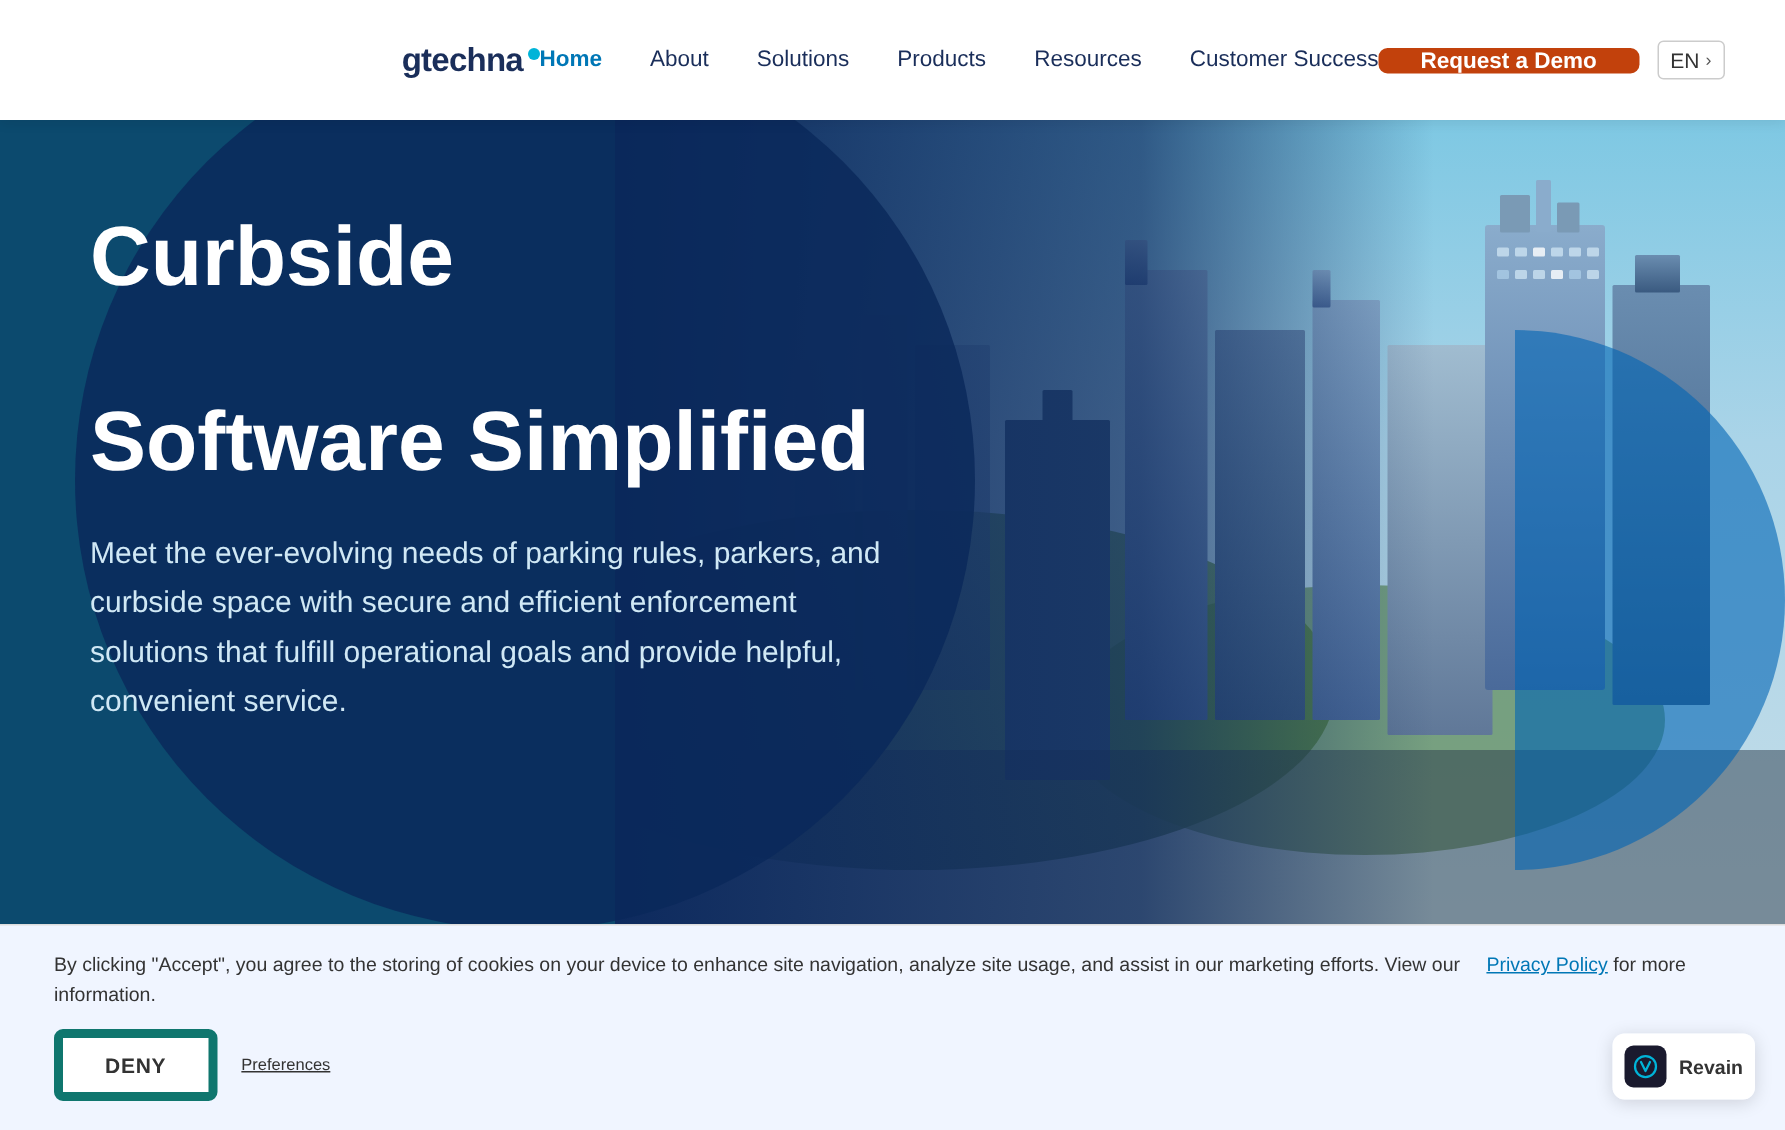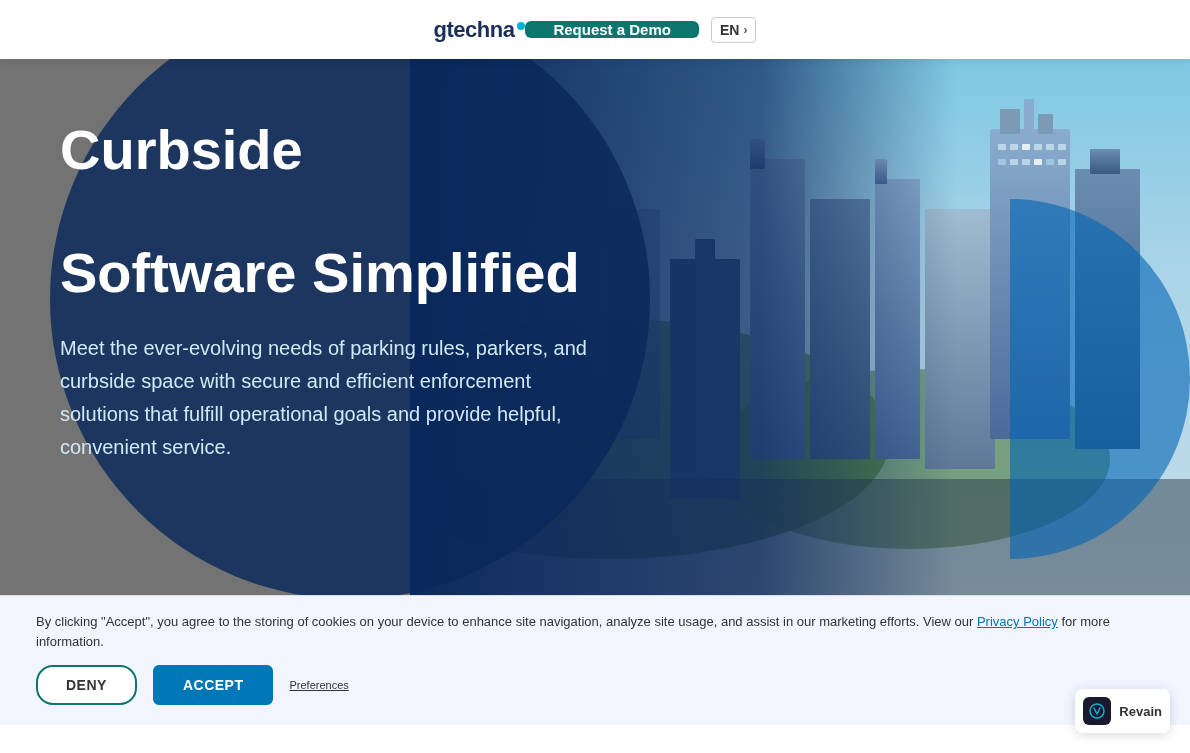--- a/index.html
+++ b/index.html
@@ -2,23 +2,23 @@
 <html><head>
   <meta charset="utf-8">
   <style>
     * { margin: 0; padding: 0; box-sizing: border-box; }
     body { font-family: 'Arial', sans-serif; overflow-x: hidden; width: 1190px; }
 
     
     .navbar {
       display: flex;
       align-items: center;
-      justify-content: center;
+      justify-content: flex-end;
       padding: 0 40px;
-      height: 59px;
+      height: 80px;
       background: #fff;
       box-shadow: 0 2px 8px rgba(0,0,0,0.08);
       position: relative;
       z-index: 10;
     }
     .navbar-logo {
       display: flex;
       align-items: center;
       gap: 2px;
     }
@@ -53,54 +53,54 @@
     .navbar-nav li a.active {
       color: #0077b6;
       font-weight: 600;
     }
     .navbar-right {
       display: flex;
       align-items: center;
       gap: 12px;
     }
     .btn-demo {
-      background: #0f766e;
+      background: #c2410c;
       color: #fff;
       border: none;
       padding: 0 28px;
       border-radius: 6px;
       font-size: 15px;
       font-weight: 600;
       cursor: pointer;
       white-space: nowrap;
     }
     .lang-switcher {
       display: flex;
       align-items: center;
       gap: 4px;
       font-size: 14px;
-      font-weight: 700;
+      font-weight: 400;
       color: #333;
       cursor: pointer;
       border: 1px solid #ccc;
       padding: 4px 8px;
       border-radius: 4px;
     }
     .lang-arrow {
       font-size: 12px;
       color: #555;
     }
 
     
     .hero {
       position: relative;
       width: 1190px;
       height: 536px;
       overflow: hidden;
-      background: #737373;
+      background: #0c4a6e;
     }
 
     
     .hero-city {
       position: absolute;
       right: 0;
       top: 0;
       width: 780px;
       height: 100%;
       background:
@@ -180,34 +180,35 @@
 
     .cookie-text {
       font-size: 13px;
       color: #333;
       line-height: 1.5;
       margin-bottom: 14px;
     }
 
     .cookie-text a {
       color: #0077b6;
+      margin-left: 14px;
     }
 
     .cookie-actions {
       display: flex;
       align-items: center;
       gap: 16px;
     }
 
     .btn-deny {
       background: #fff;
       color: #333;
-      border: 2px solid #0f766e;
+      border: 6px solid #0f766e;
       padding: 10px 28px;
-      border-radius: 17px;
+      border-radius: 6px;
       font-size: 14px;
       font-weight: 700;
       cursor: pointer;
       letter-spacing: 0.5px;
     }
 
     .btn-accept {
       background: #0077b6;
       color: #fff;
       border: 2px solid #0077b6;
@@ -262,20 +263,40 @@
   </style>
 </head>
 <body>
 
 <nav class="navbar">
   <div class="navbar-logo">
     <span class="logo-text">gtechna</span>
       <span class="logo-dot"></span>
   </div>
 
+  <ul class="navbar-nav">
+    <li>
+      <a href="#" class="active">Home</a>
+    </li>
+    <li>
+      <a href="#">About</a>
+    </li>
+    <li>
+      <a href="#">Solutions</a>
+    </li>
+    <li>
+      <a href="#">Products</a>
+    </li>
+    <li>
+      <a href="#">Resources</a>
+    </li>
+    <li>
+      <a href="#">Customer Success</a>
+    </li>
+  </ul>
 
   <div class="navbar-right">
     <button class="btn-demo">Request a Demo</button>
     <div class="lang-switcher">
       <span>EN</span>
       <span class="lang-arrow">›</span>
     </div>
   </div>
 </nav>
 
@@ -374,21 +395,20 @@
     <p class="hero-subtitle">Meet the ever-evolving needs of parking rules, parkers, and curbside space with secure and efficient enforcement solutions that fulfill operational goals and provide helpful, convenient service.</p>
   </div>
 </section>
 
 <div class="cookie-banner">
   <p class="cookie-text">
     <span>By clicking "Accept", you agree to the storing of cookies on your device to enhance site navigation, analyze site usage, and assist in our marketing efforts. View our </span><a href="#">Privacy Policy</a><span> for more information.</span>
   </p>
   <div class="cookie-actions">
     <button class="btn-deny">DENY</button>
-    <button class="btn-accept">ACCEPT</button>
     <button class="btn-preferences">Preferences</button>
   </div>
 </div>
 
 <div class="revain-widget">
   <div class="revain-icon">
     <svg width="18" height="18" viewBox="0 0 18 18" fill="none" xmlns="http://www.w3.org/2000/svg">
       <circle cx="9" cy="9" r="7" stroke="#00b4d8" stroke-width="1.5" fill="none"></circle>
       <path d="M6 6 L9 12 L12 6" stroke="#00b4d8" stroke-width="1.5" fill="none" stroke-linecap="round" stroke-linejoin="round"></path>
     </svg>

